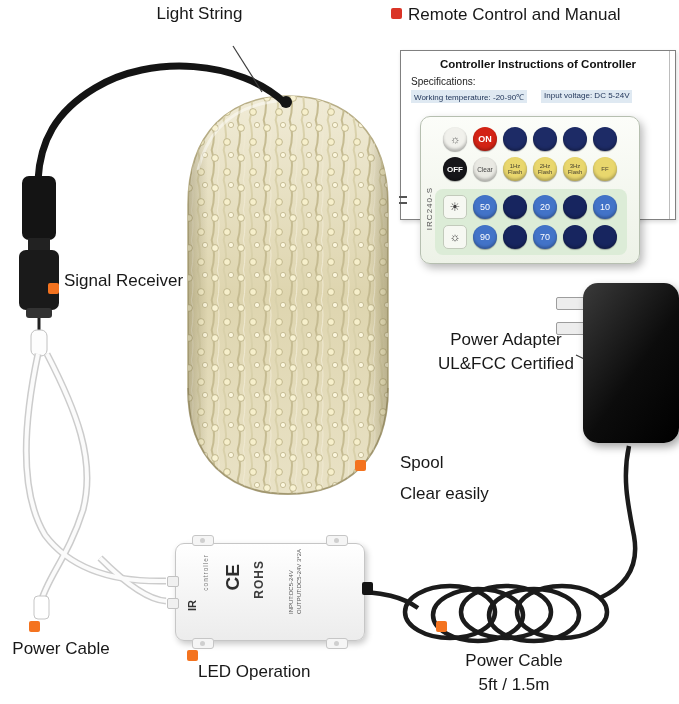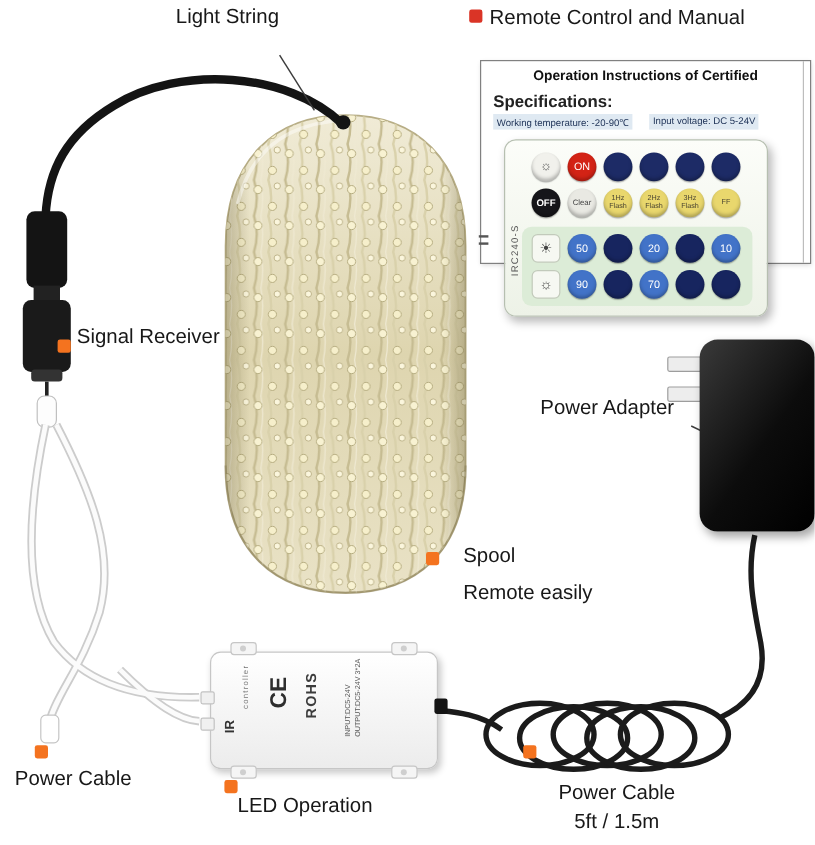--- a/index.html
+++ b/index.html
@@ -2,62 +2,62 @@
 <html><head>
 <meta charset="utf-8">
 <style>
   html,body{margin:0;padding:0;background:#fff}
   .stage{position:relative;width:679px;height:704px;background:#ffffff;overflow:hidden;
          font-family:"Liberation Sans",sans-serif;color:#181818}
   .art{position:absolute;left:0;top:0;pointer-events:none}
 
   .label{position:absolute;font-size:17px;line-height:1.4;color:#181818}
   .center{text-align:center}
-  .lbl-light{left:72px;top:2px;width:235px}
+  .lbl-light{left:82px;top:2px;width:235px}
   .lbl-remote{left:408px;top:3px}
   .lbl-signal{left:64px;top:269px}
   .lbl-adapter{left:428px;top:328px;width:156px}
-  .lbl-spool{left:386px;top:447px;line-height:1.85}
+  .lbl-spool{left:400px;top:447px;line-height:1.85}
   .lbl-pcs{left:0;top:637px;width:122px}
   .lbl-ctrl{left:198px;top:660px}
   .lbl-pcl{left:448px;top:649px;width:132px}
 
   .dot{position:absolute;width:11px;height:11px;border-radius:2px;background:#f4731f}
   .dot-remote{left:391px;top:8px;background:#da3426}
   .dot-signal{left:48px;top:283px}
   .dot-spool{left:355px;top:460px}
   .dot-pcs{left:29px;top:621px}
   .dot-ctrl{left:187px;top:650px}
   .dot-pcl{left:436px;top:621px}
 
   
   .paper{position:absolute;left:400px;top:50px;width:274px;height:168px;background:#fff;
          border:1px solid #808080;box-shadow:1px 2px 4px rgba(0,0,0,.15)}
   .paper::after{content:"";position:absolute;right:5px;top:0;bottom:0;border-right:1px solid #bdbdbd}
   .paper::before{content:"";position:absolute;left:-2px;top:145px;width:8px;height:2px;background:#555;
                  box-shadow:0 6px 0 #555}
   .paper-title{margin-top:7px;text-align:center;font-weight:bold;font-size:11.5px;color:#101010}
-  .paper-spec{margin:6px 0 0 10px;font-weight:bold;font-size:14px;color:#222}
+  .paper-spec{margin:6px 0 0 10px;font-weight:normal;font-size:10px;color:#222}
   .paper-line{margin:3px 0 0 10px;display:flex;gap:14px}
   .spec-chip{font-size:8px;background:#dfe9f2;padding:1px 3px;color:#22365a;white-space:nowrap}
 
   
   .remote{position:absolute;left:420px;top:116px;width:218px;height:146px;border-radius:10px;
           background:linear-gradient(#fcfdf9,#edf2e7);border:1px solid #b6bfb0;
           box-shadow:3px 4px 8px rgba(0,0,0,.28)}
   .vtext{writing-mode:vertical-rl;transform:rotate(180deg)}
   .remote-model{position:absolute;left:4px;top:70px;font-size:8px;color:#555;letter-spacing:1px}
   .rrow{position:absolute;left:22px;display:flex;gap:6px;align-items:center}
   .r1{top:10px}.r2{top:40px}.r3{top:78px}.r4{top:108px}
   .rpanel{position:absolute;left:14px;top:72px;width:192px;height:66px;background:#dcecd7;border-radius:8px}
   .rbtn{width:24px;height:24px;border-radius:50%;display:flex;align-items:center;justify-content:center;
         color:#fff;font-size:8px;text-align:center;
         box-shadow:inset 0 -2px 3px rgba(0,0,0,.25),0 1px 1px rgba(0,0,0,.3)}
   .dim{background:#f1f1ec;color:#666;font-size:11px}
-  .on{background:#d32315;font-weight:normal;font-size:9px}
+  .on{background:#d32315;font-weight:bold;font-size:9px}
   .navy{background:#1d2b66}
   .off{background:#16161a;font-weight:bold}
   .clear{background:#e9e9e3;color:#444;font-size:6.5px}
   .yellow{background:#e9d76d;color:#4a4430;font-size:6px;line-height:1.05}
   .blue{background:#4273c8;font-size:9px}
   .navy2{background:#17255f}
   .ricon{width:22px;height:22px;border-radius:5px;background:#f6f8f2;border:1px solid #c2cabb;
          display:flex;align-items:center;justify-content:center;font-size:12px;color:#444}
 
   
@@ -154,21 +154,21 @@
       <path d="M600,598 C622,588 640,570 634,536 C628,505 622,478 629,446"></path>
     </g>
 
     <g stroke="#3c3c3c" stroke-width="1.2">
       <line x1="233" y1="46" x2="262" y2="92"></line>
       <line x1="576" y1="355" x2="601" y2="367"></line>
     </g>
   </svg>
 
   <div class="paper">
-    <div class="paper-title">Operation Instructions of Certified</div>
+    <div class="paper-title">Controller Instructions of Controller</div>
     <div class="paper-spec">Specifications:</div>
     <div class="paper-line">
       <span class="spec-chip">Working temperature: -20-90℃</span>
       <span class="spec-chip">Input voltage:  DC 5-24V</span>
     </div>
   </div>
 
   <div class="remote">
     <div class="remote-model vtext">IRC240-S</div>
     <div class="rrow r1">
@@ -235,24 +235,25 @@
   <div class="dot dot-ctrl"></div>
   <div class="dot dot-pcl"></div>
 
   <div class="label lbl-light center">
     <div>Light String</div>
   </div>
   <div class="label lbl-signal">Signal Receiver</div>
   <div class="label lbl-remote">Remote Control and Manual</div>
   <div class="label lbl-adapter center">
     <div>Power Adapter</div>
+    <div>UL&amp;FCC Certified</div>
   </div>
   <div class="label lbl-spool">
     <div>Spool</div>
-    <div>Remote easily</div>
+    <div>Clear easily</div>
   </div>
   <div class="label lbl-pcs center">
     <div>Power Cable</div>
   </div>
   <div class="label lbl-ctrl">LED Operation</div>
   <div class="label lbl-pcl center">
     <div>Power Cable</div>
     <div>5ft / 1.5m</div>
   </div>
 

